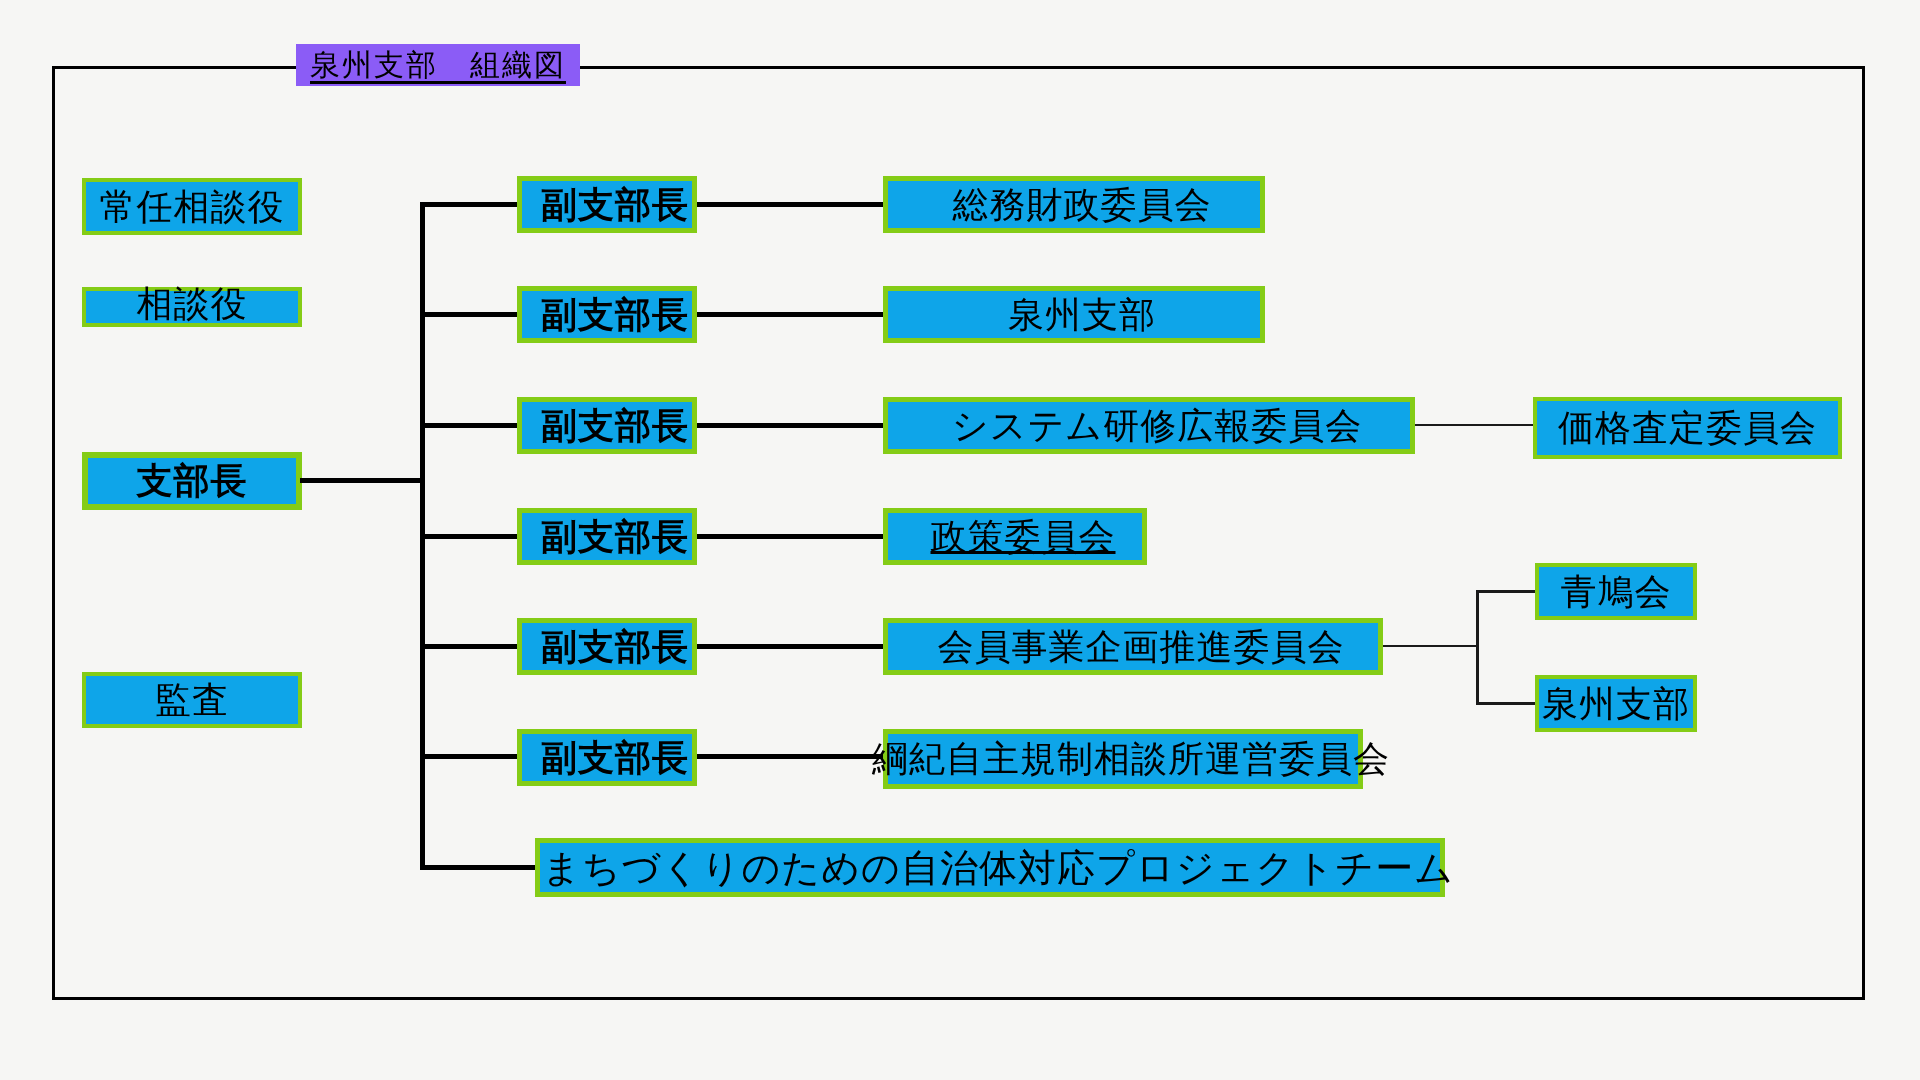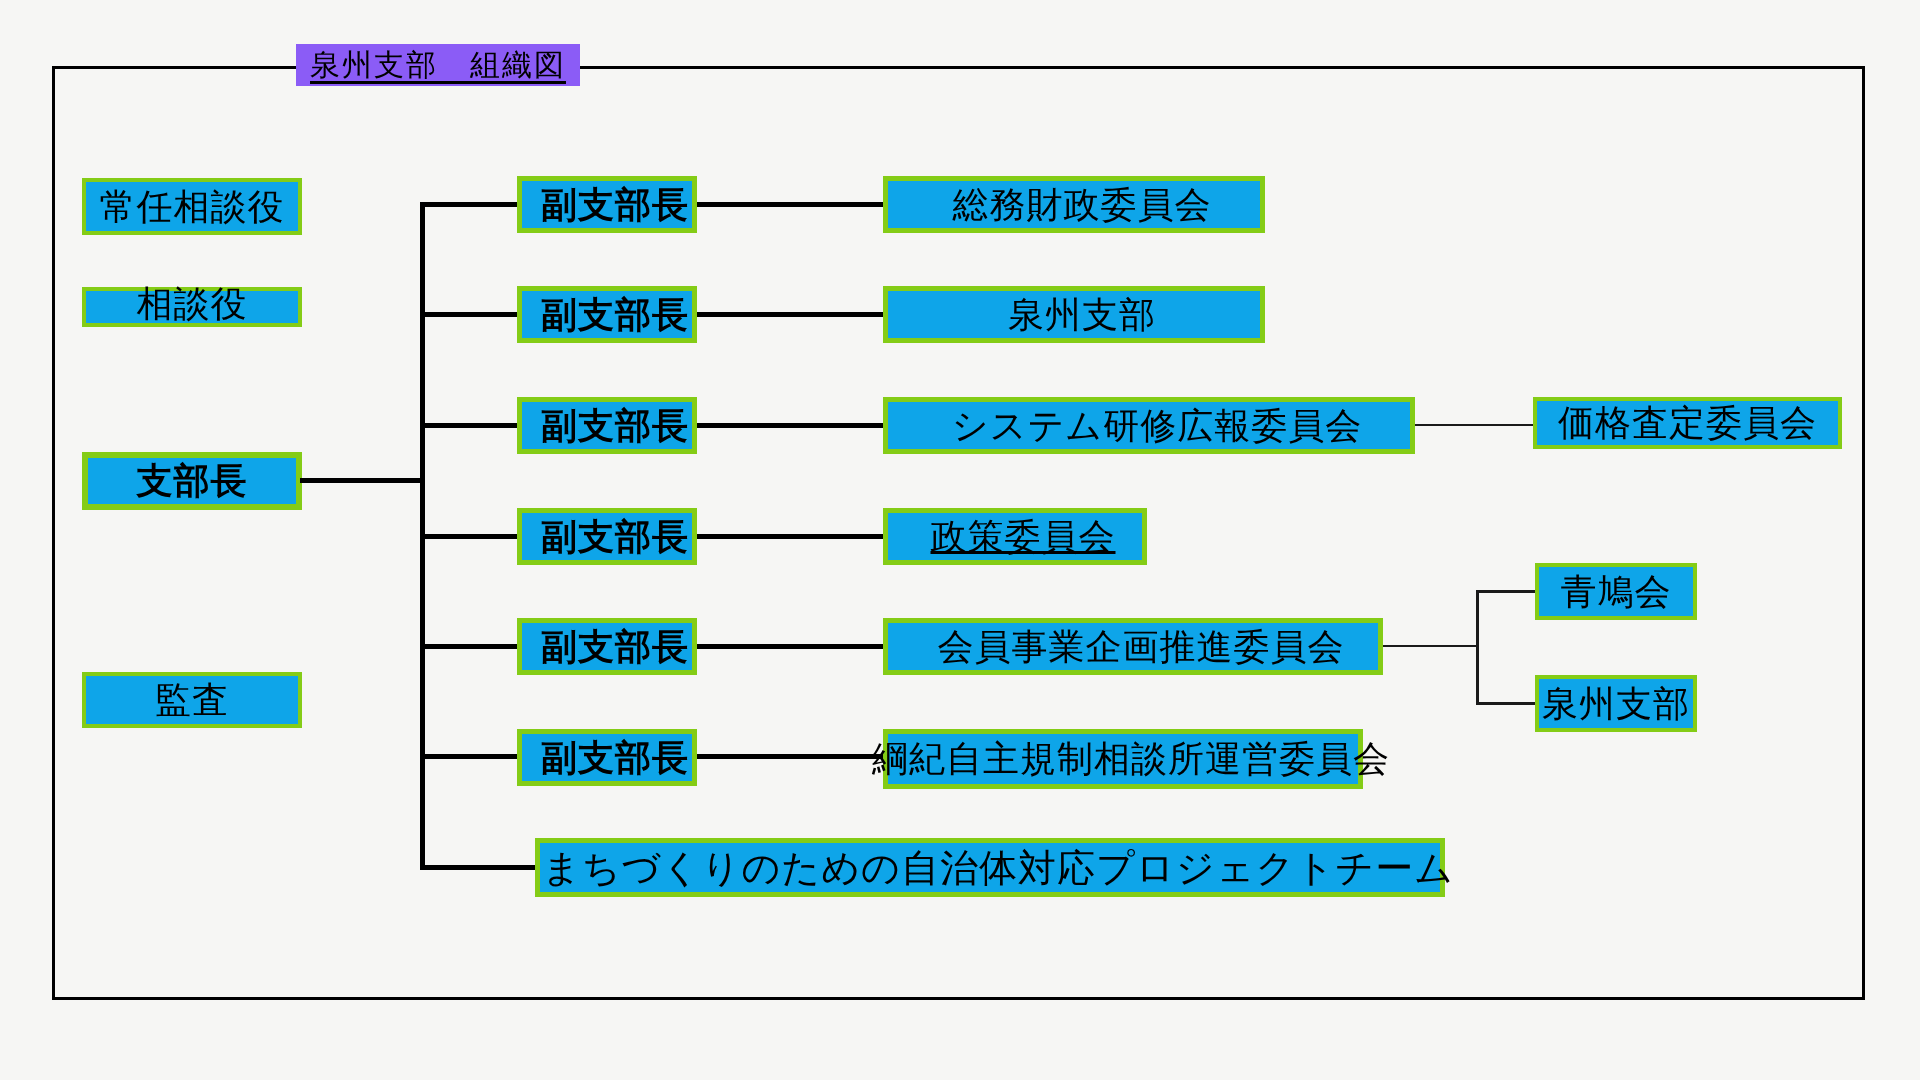--- a/index.html
+++ b/index.html
@@ -81,21 +81,21 @@
   <div class="box w5 bold" style="left:517px;top:729px;width:180px;height:57px;">副支部長</div>
 
   <div class="box w5" style="left:883px;top:176px;width:382px;height:57px;">総務財政委員会</div>
   <div class="box w5" style="left:883px;top:286px;width:382px;height:57px;">泉州支部</div>
   <div class="box w5" style="left:883px;top:397px;width:532px;height:57px;">システム研修広報委員会</div>
   <div class="box w5" style="left:883px;top:508px;width:264px;height:57px;text-decoration:underline;">政策委員会</div>
   <div class="box w5" style="left:883px;top:618px;width:500px;height:57px;">会員事業企画推進委員会</div>
   <div class="box w5" style="left:883px;top:729px;width:480px;height:60px;">綱紀自主規制相談所運営委員会</div>
 
   <div class="hline thin" style="left:1415px;top:424px;width:118px;height:2px;"></div>
-  <div class="box" style="left:1533px;top:397px;width:309px;height:52px;">価格査定委員会</div>
+  <div class="box" style="left:1533px;top:397px;width:309px;height:62px;">価格査定委員会</div>
 
   <div class="hline thin" style="left:1383px;top:645px;width:95px;height:2px;"></div>
   <div class="vline thin" style="left:1476px;top:590px;width:3px;height:115px;"></div>
   <div class="hline thin" style="left:1476px;top:590px;width:59px;height:3px;"></div>
   <div class="hline thin" style="left:1476px;top:702px;width:59px;height:3px;"></div>
   <div class="box" style="left:1535px;top:563px;width:162px;height:57px;">青鳩会</div>
   <div class="box" style="left:1535px;top:675px;width:162px;height:57px;">泉州支部</div>
 
   <div class="box w5" style="left:535px;top:838px;width:910px;height:59px;font-size:38px;">まちづくりのための自治体対応プロジェクトチーム</div>
 

